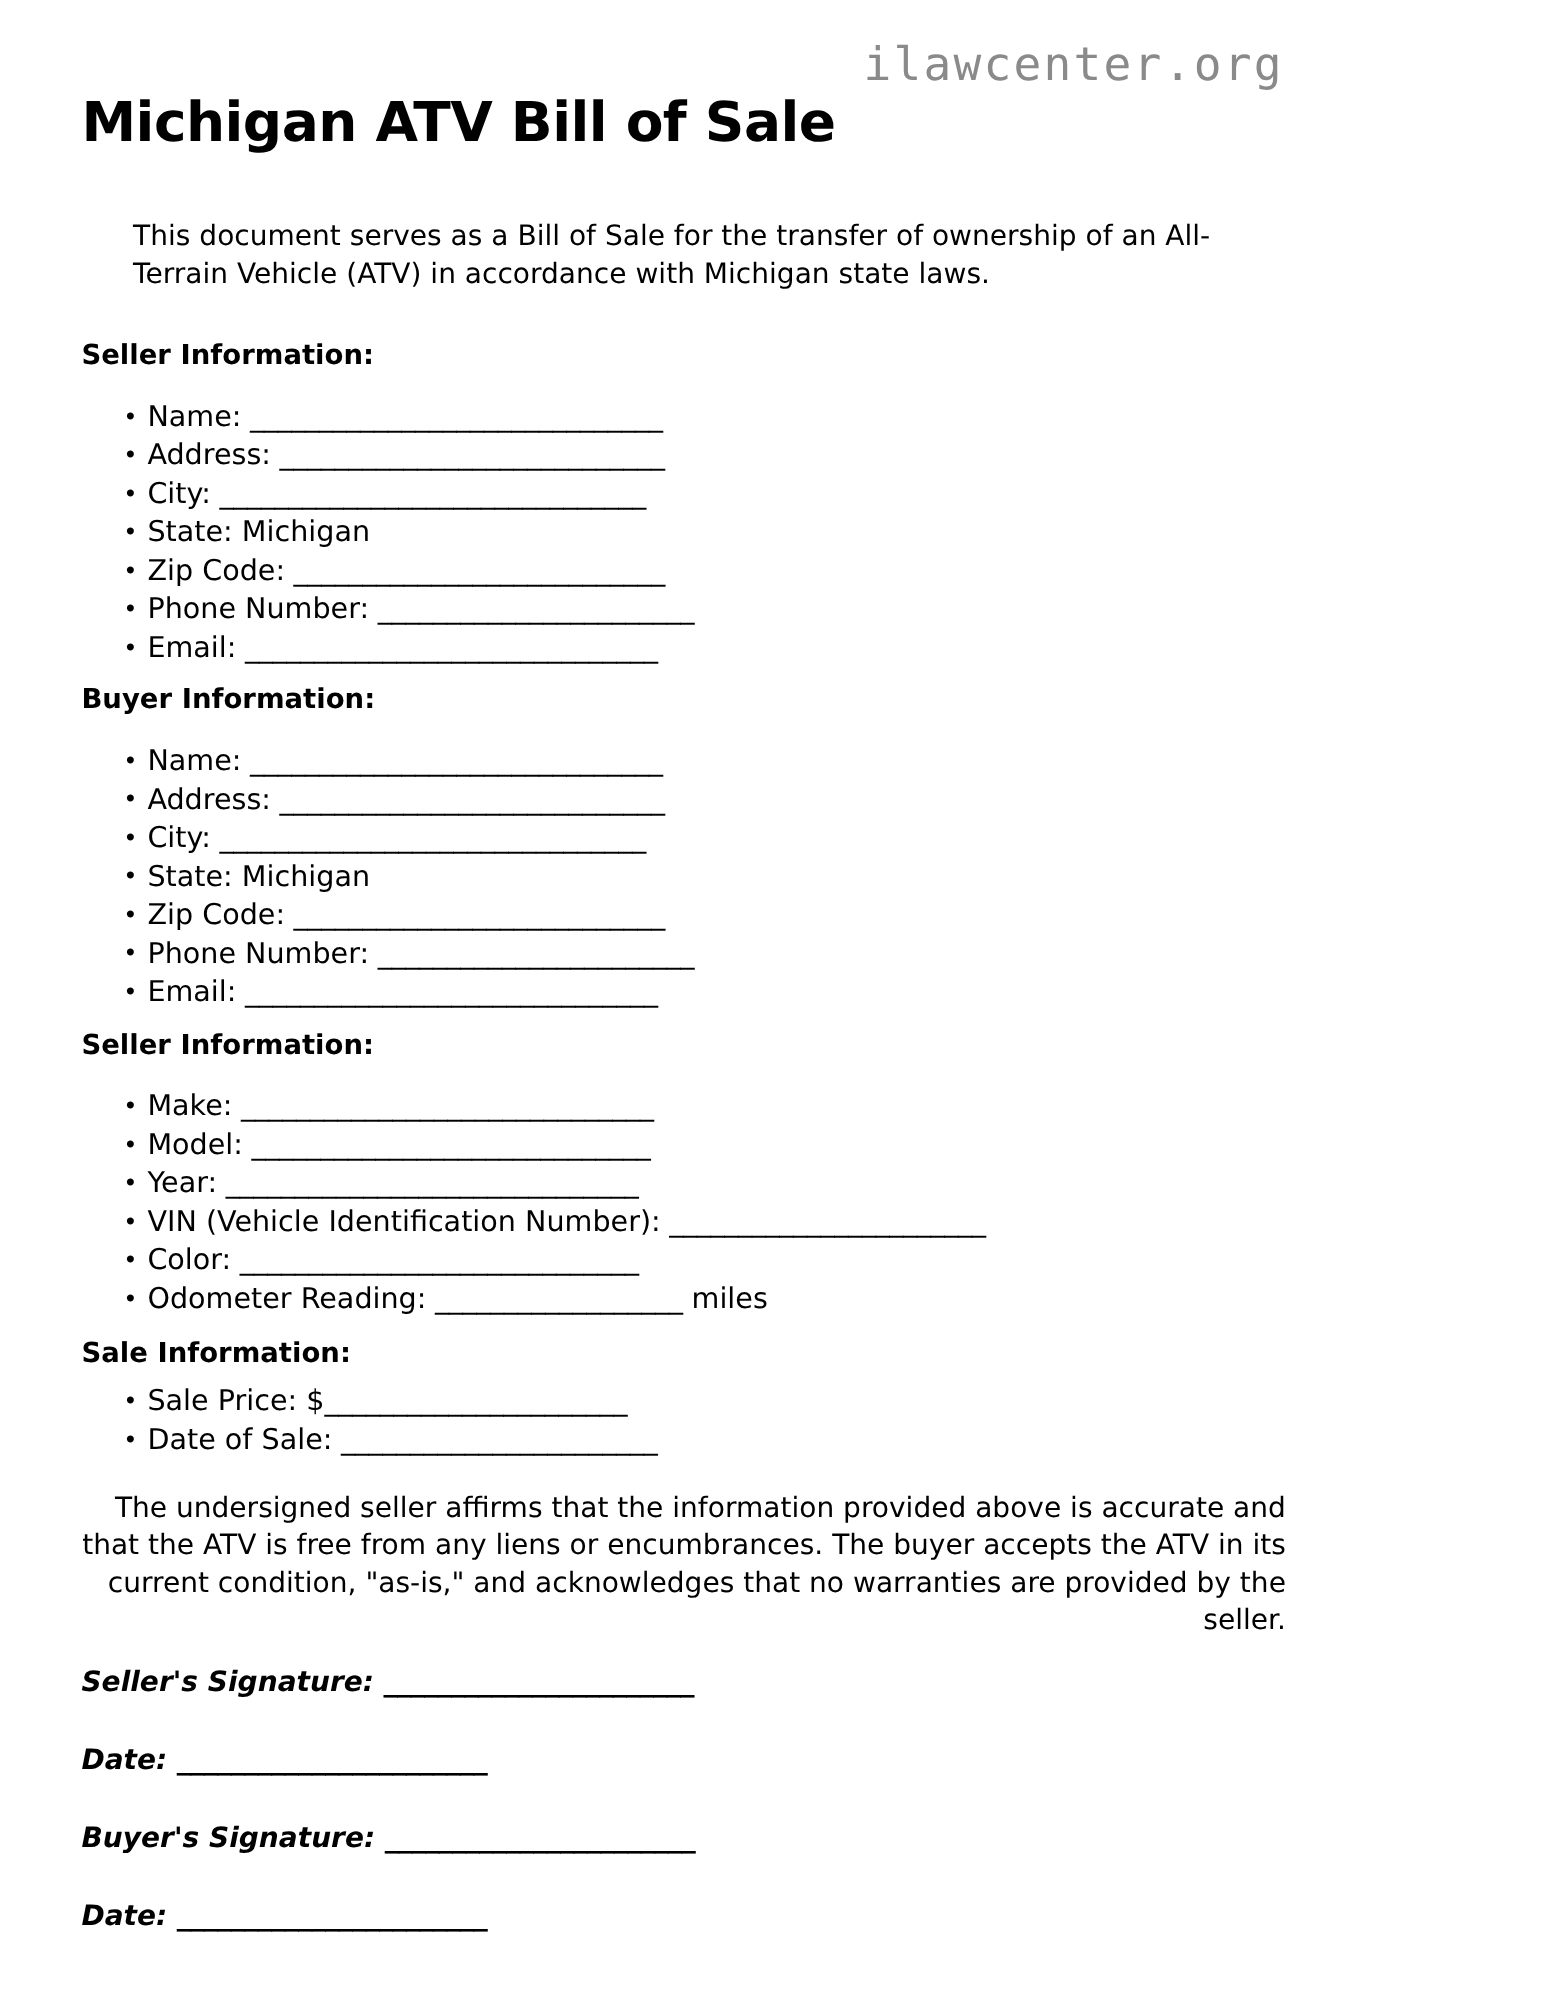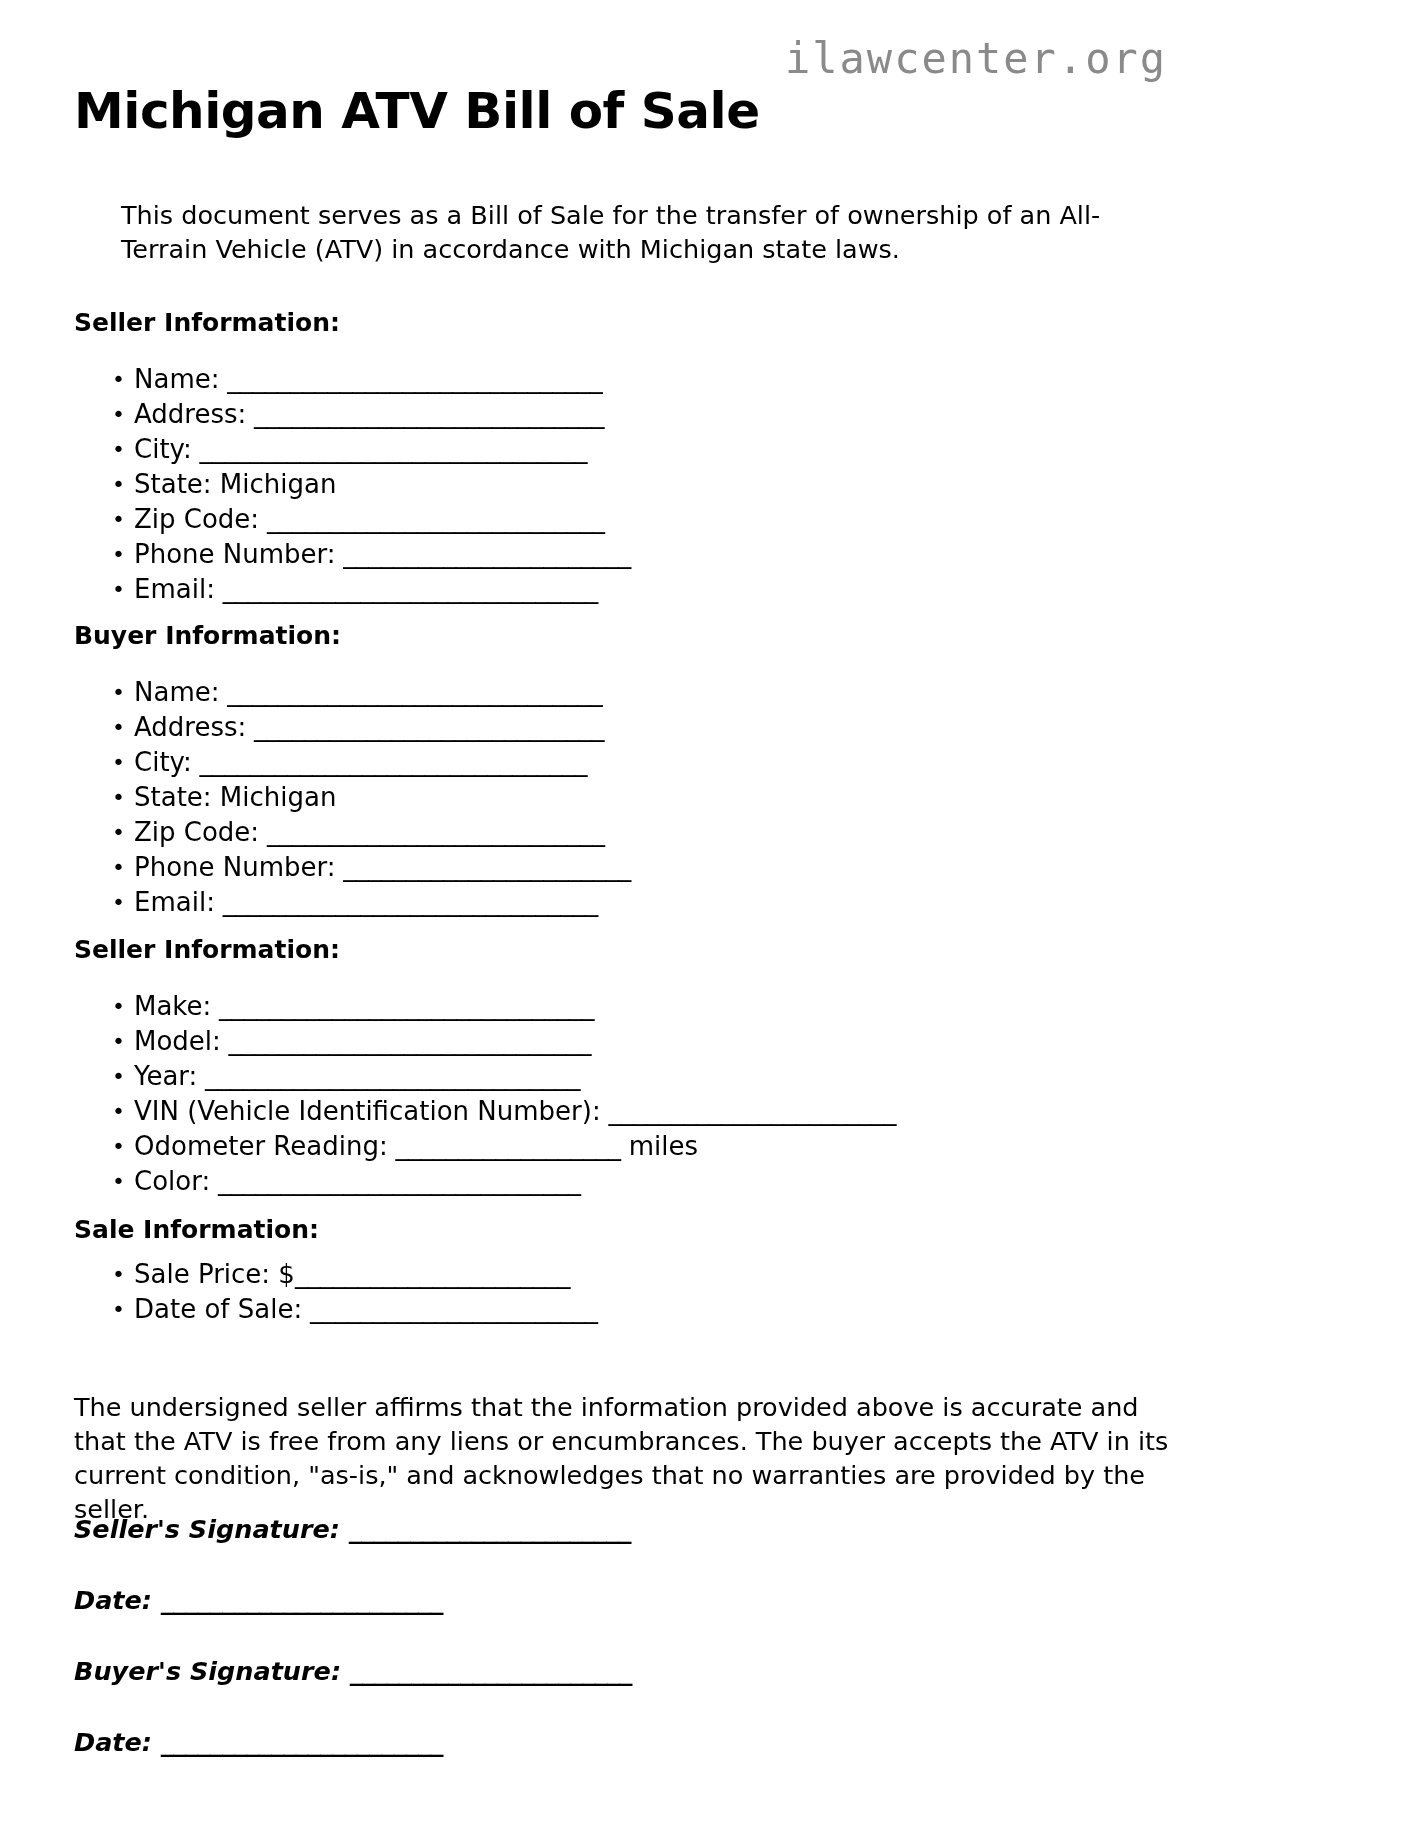--- a/index.html
+++ b/index.html
@@ -151,34 +151,34 @@
         </ul>
     </div>
 
     <div class="section" style="top:935px;">
       <div class="section-title">Seller Information:</div>
       <ul class="fields" style="margin-top:24px;">
           <li><span>Make:</span><span class="blank"> ______________________________</span></li>
           <li><span>Model:</span><span class="blank"> _____________________________</span></li>
           <li><span>Year:</span><span class="blank"> ______________________________</span></li>
           <li><span>VIN (Vehicle Identification Number):</span><span class="blank"> _______________________</span></li>
+          <li><span>Color:</span><span class="blank"> _____________________________</span></li>
           <li><span>Odometer Reading:</span><span class="blank"> __________________</span><span> miles</span></li>
-          <li><span>Color:</span><span class="blank"> _____________________________</span></li>
         </ul>
     </div>
 
     <div class="section" style="top:1215px;">
       <div class="section-title">Sale Information:</div>
       <ul class="fields" style="margin-top:12px;">
           <li><span>Sale Price: $</span><span class="blank">______________________</span></li>
           <li><span>Date of Sale:</span><span class="blank"> _______________________</span></li>
         </ul>
     </div>
 
-    <p class="body-para" style="top:1364px;">The undersigned seller affirms that the information provided above is accurate and that the ATV is free from any liens or encumbrances. The buyer accepts the ATV in its current condition, "as-is," and acknowledges that no warranties are provided by the seller.</p>
+    <p class="body-para" style="top:1328px;text-align:right;">The undersigned seller affirms that the information provided above is accurate and that the ATV is free from any liens or encumbrances. The buyer accepts the ATV in its current condition, "as-is," and acknowledges that no warranties are provided by the seller.</p>
 
     <div class="sig-line" style="top:1512px;">
       <span>Seller's Signature:</span>
       <span class="blank">_______________________</span>
     </div>
 
     <div class="sig-line" style="top:1583px;">
       <span>Date:</span>
       <span class="blank">_______________________</span>
     </div>

